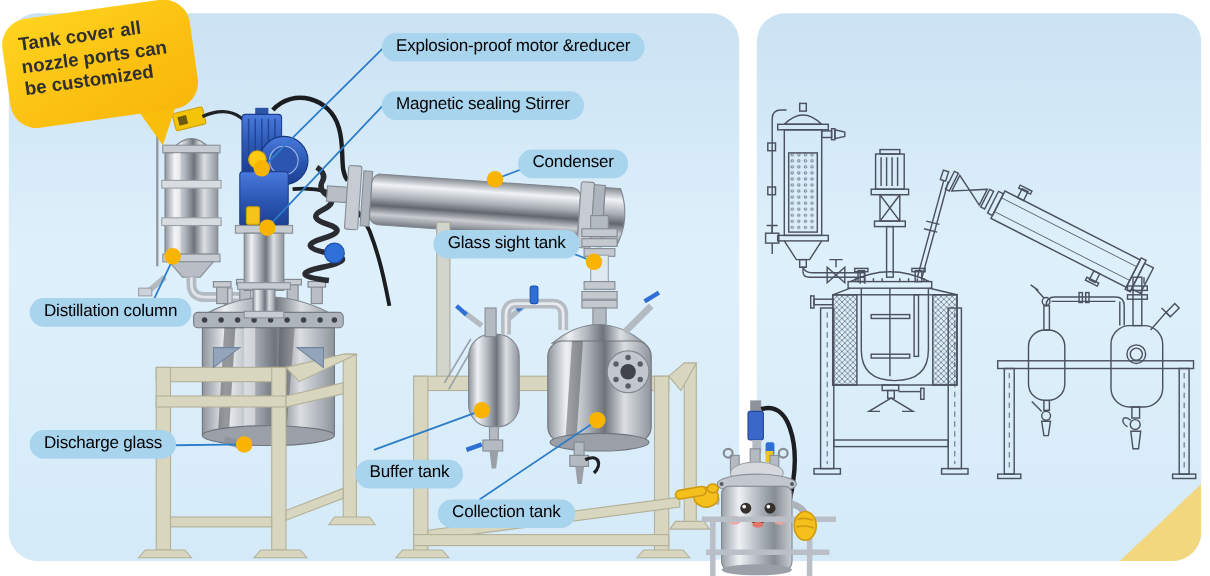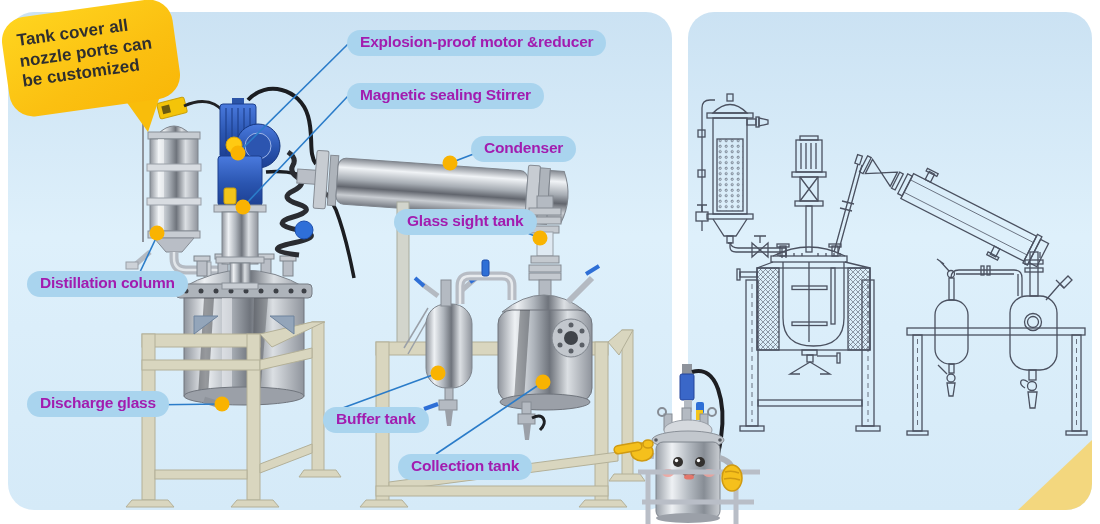--- a/index.html
+++ b/index.html
@@ -5,22 +5,22 @@
   html,body{margin:0;padding:0;background:#ffffff;}
   body{width:1100px;height:524px;position:relative;overflow:hidden;
        font-family:"Liberation Sans",sans-serif;}
   .panel{position:absolute;top:12px;height:498px;border-radius:26px;
          background:linear-gradient(180deg,#cbe2f3 0%,#def0fb 45%,#d5eaf8 100%);
          overflow:hidden;}
   .panel-left{left:8px;width:664px;}
   .panel-right{left:688px;width:404px;}
   .art{position:absolute;left:0;top:0;}
   .overlay{position:absolute;left:0;top:0;width:1100px;height:524px;z-index:20;pointer-events:none;}
-  .callout{position:absolute;z-index:30;background:#a9d4ee;color:#a21caf;
-           font-size:15.5px;font-weight:700;letter-spacing:-0.2px;
+  .callout{position:absolute;z-index:30;background:#a9d4ee;color:#000000;
+           font-size:15.5px;font-weight:400;letter-spacing:-0.2px;
            padding:3px 13px 5px;border-radius:15px;white-space:nowrap;}
   .bubble{position:absolute;left:5px;top:8px;width:172px;height:100px;z-index:31;
           background:linear-gradient(155deg,#ffd51f 0%,#fbc011 60%,#f9b708 100%);
           border-radius:24px;transform:rotate(-8deg);
           color:#2f2f2f;font-weight:700;font-size:17px;line-height:1.22;
           padding:13px 6px 0 15px;box-sizing:border-box;}
   .bubble span{display:block;}
   .mascot{position:absolute;left:608px;top:352px;z-index:40;}
 </style>
 </head>
@@ -395,21 +395,21 @@
       <circle cx="543" cy="382" r="7.5"></circle>
   </g>
 </svg>
 
 <div class="callout" style="left:347px;top:30px">Explosion-proof motor &amp;reducer</div>
 <div class="callout" style="left:347px;top:83px">Magnetic sealing Stirrer</div>
 <div class="callout" style="left:471px;top:136px">Condenser</div>
 <div class="callout" style="left:394px;top:209px">Glass sight tank</div>
 <div class="callout" style="left:27px;top:271px">Distillation column</div>
 <div class="callout" style="left:27px;top:391px">Discharge glass</div>
-<div class="callout" style="left:323px;top:407px">Buffer tank</div>
+<div class="callout" style="left:323px;top:418px">Buffer tank</div>
 <div class="callout" style="left:398px;top:454px">Collection tank</div>
 
 <div class="bubble">
   <span>Tank cover all</span>
   <span>nozzle ports can</span>
   <span>be customized</span>
 </div>
 
 <svg class="mascot" width="184" height="172" viewBox="0 0 184 172">
   <defs>

